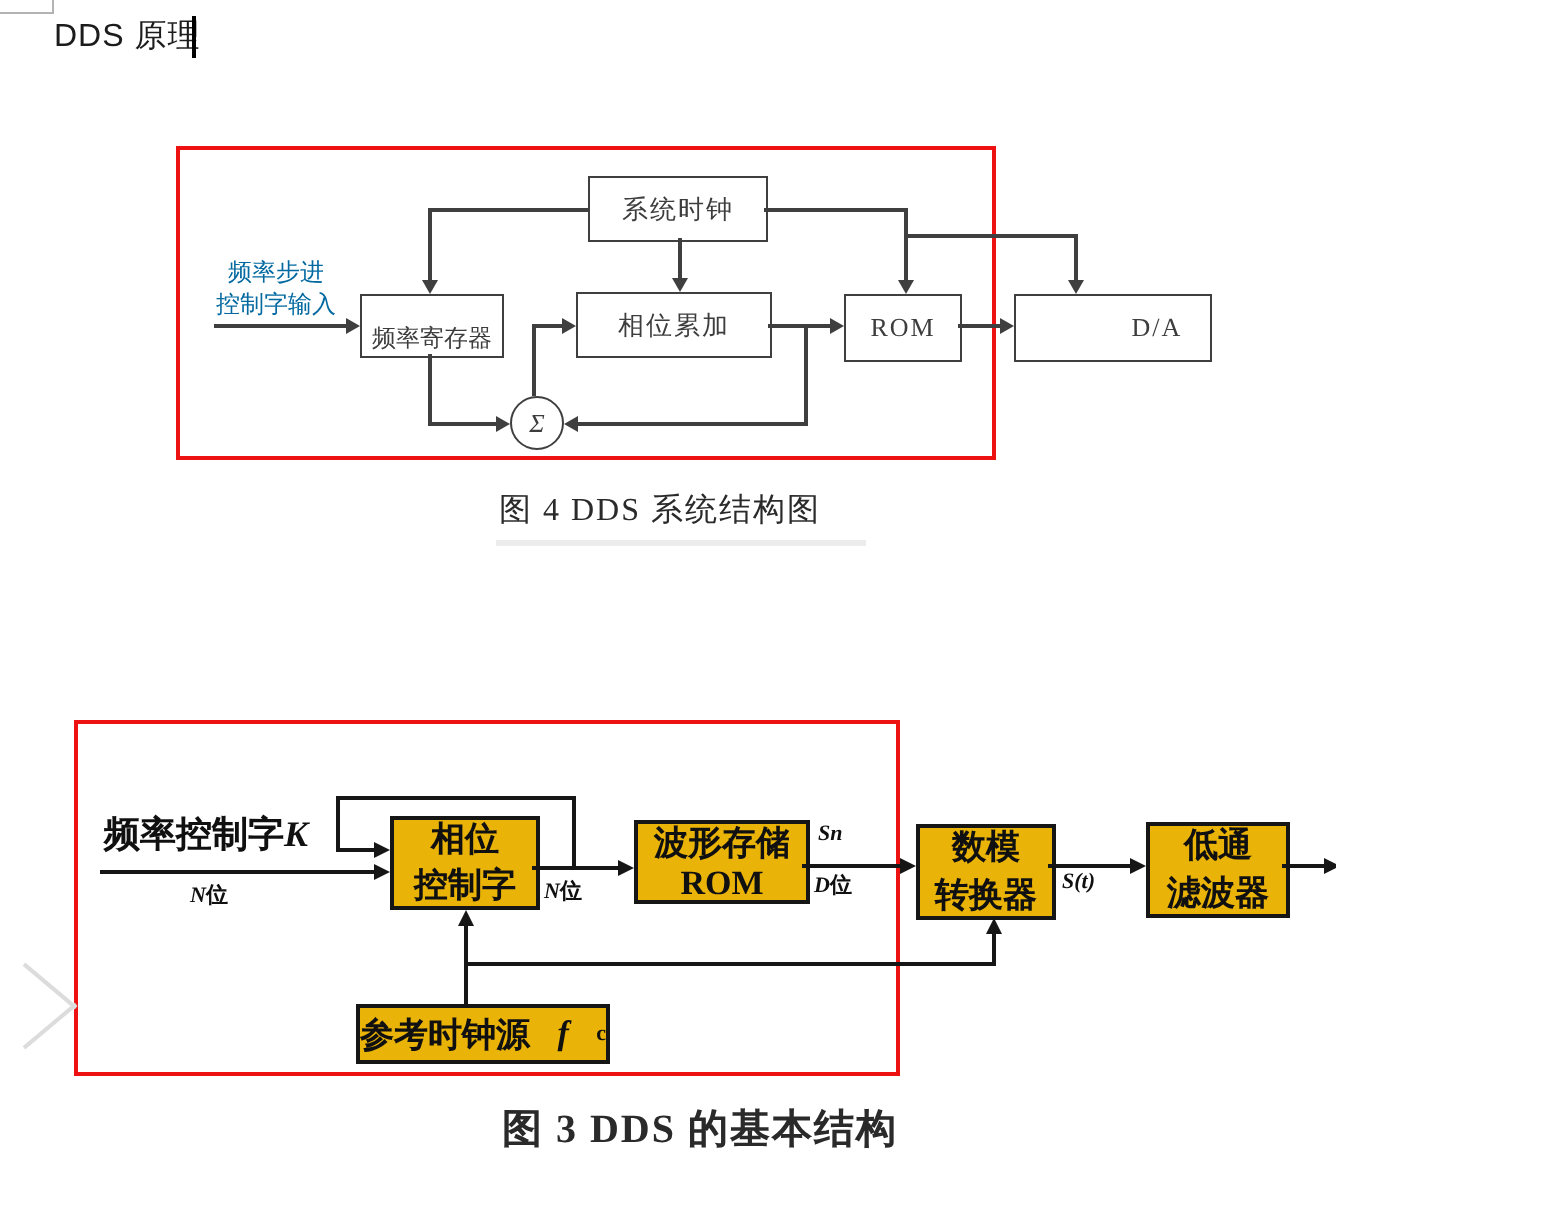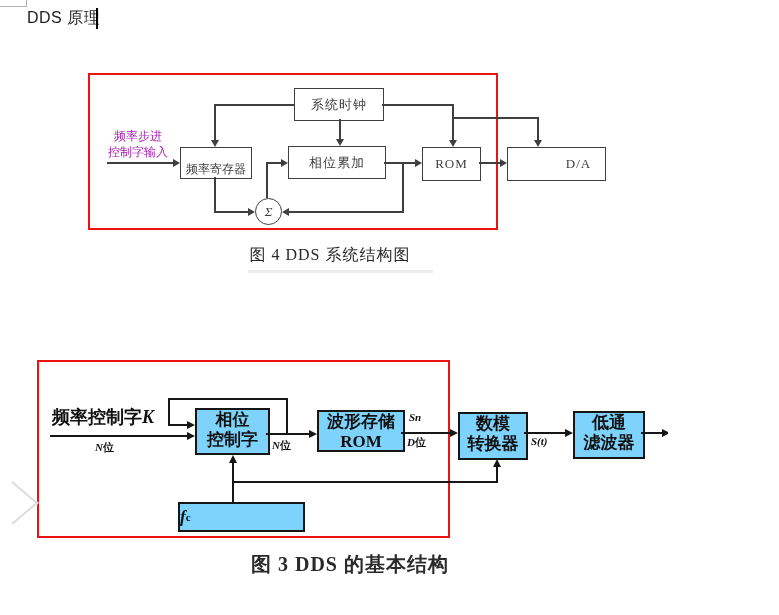--- a/index.html
+++ b/index.html
@@ -21,29 +21,29 @@
         font-family:"Liberation Serif",serif;color:#3d3d3d;background:#fff;}
   .t13{font-size:13px;letter-spacing:1px;}
   .t12{font-size:12px;}
   .l1{background:#3f3f3f;}
   .h2{height:2px;} .w2{width:2px;}
   .ar1{width:0;height:0;border-top:4px solid transparent;border-bottom:4px solid transparent;border-left:7px solid #3f3f3f;}
   .ad1{width:0;height:0;border-left:4px solid transparent;border-right:4px solid transparent;border-top:7px solid #3f3f3f;}
   .al1{width:0;height:0;border-top:4px solid transparent;border-bottom:4px solid transparent;border-right:7px solid #3f3f3f;}
   #sigma{border-radius:50%;font-size:13px;font-style:italic;}
   #fig4-input-label{left:104px;top:128px;width:68px;text-align:center;font-size:12px;line-height:16px;
-        color:#a21caf;font-family:"Liberation Serif",serif;}
+        color:#0369a1;font-family:"Liberation Serif",serif;}
   .caption{font-family:"Liberation Serif",serif;color:#2a2a2a;text-align:center;}
   #caption4{left:180px;top:245px;width:300px;font-size:16px;letter-spacing:1px;}
   #ghost-line{left:248px;top:270px;width:185px;height:3px;background:#e4e4e4;opacity:.7;}
 
   
   #red2{left:37px;top:360px;width:409px;height:174px;}
-  .box2{border:2px solid #161616;display:flex;flex-direction:column;align-items:center;justify-content:flex-start;
-        font-family:"Liberation Serif",serif;color:#101010;background:#7dd3fc;font-weight:bold;}
+  .box2{border:2px solid #161616;display:flex;flex-direction:column;align-items:center;justify-content:space-between;
+        font-family:"Liberation Serif",serif;color:#101010;background:#eab308;font-weight:bold;}
   .t17{font-size:17px;line-height:20px;}
   .l2{background:#161616;}
   .ar2{width:0;height:0;border-top:4px solid transparent;border-bottom:4px solid transparent;border-left:8px solid #161616;}
   .au2{width:0;height:0;border-left:4px solid transparent;border-right:4px solid transparent;border-bottom:8px solid #161616;}
   .lbl2{font-family:"Liberation Serif",serif;color:#101010;font-weight:bold;font-size:11px;}
   .lbl2 i{font-family:"Liberation Serif",serif;}
   #caption3{left:200px;top:551px;width:300px;font-size:20px;font-weight:bold;letter-spacing:1px;}
   .artifact{background:#dcdcdc;}
 </style>
 </head>
@@ -138,20 +138,21 @@
     </div>
     <div class="abs box2 t17" style="left:458px;top:412px;width:66px;height:44px;">
       <div>数模</div>
       <div>转换器</div>
     </div>
     <div class="abs box2 t17" style="left:573px;top:411px;width:68px;height:44px;">
       <div>低通</div>
       <div>滤波器</div>
     </div>
     <div class="abs box2" style="left:178px;top:502px;width:123px;height:26px;flex-direction:row;font-size:17px;">
+      <span>参考时钟源</span>
         <i>f</i>
         <sub style="font-size:11px;">c</sub>
     </div>
 
     <div class="abs lbl2" style="left:52px;top:405px;font-size:18px;">
       <span>频率控制字</span><i>K</i>
     </div>
     <div class="abs lbl2" style="left:95px;top:440px;">
       <i>N</i><span>位</span>
     </div>

